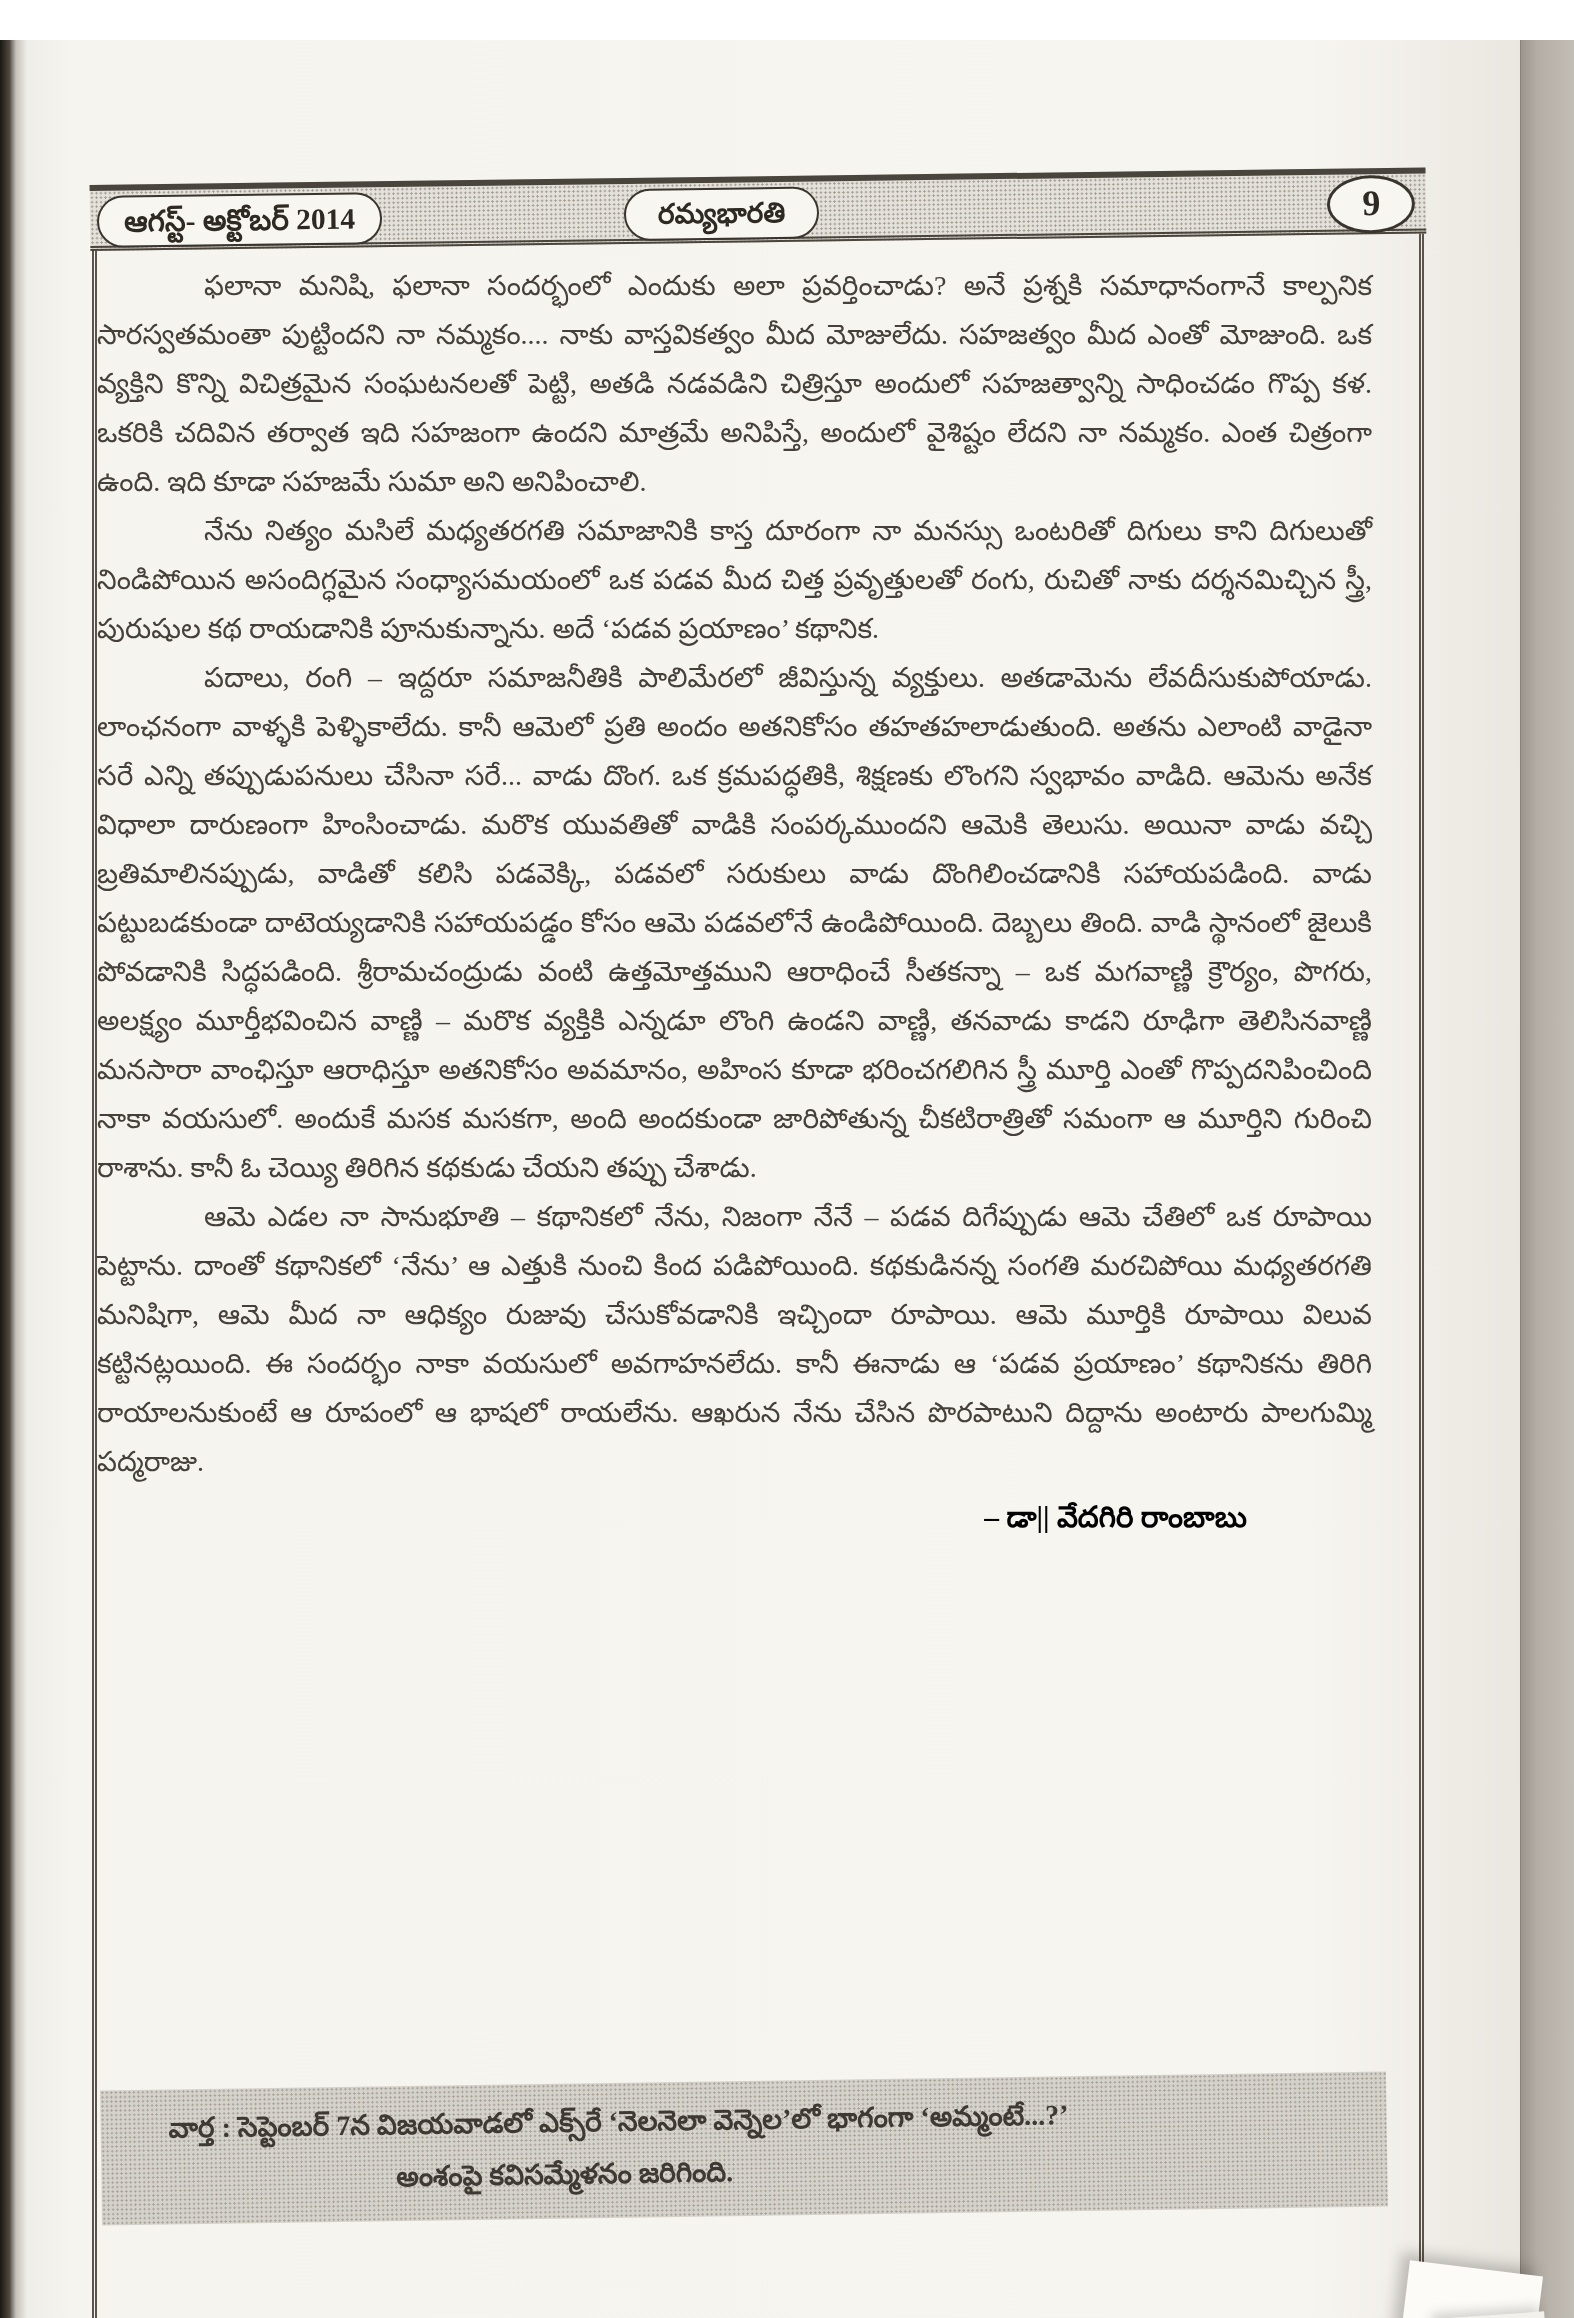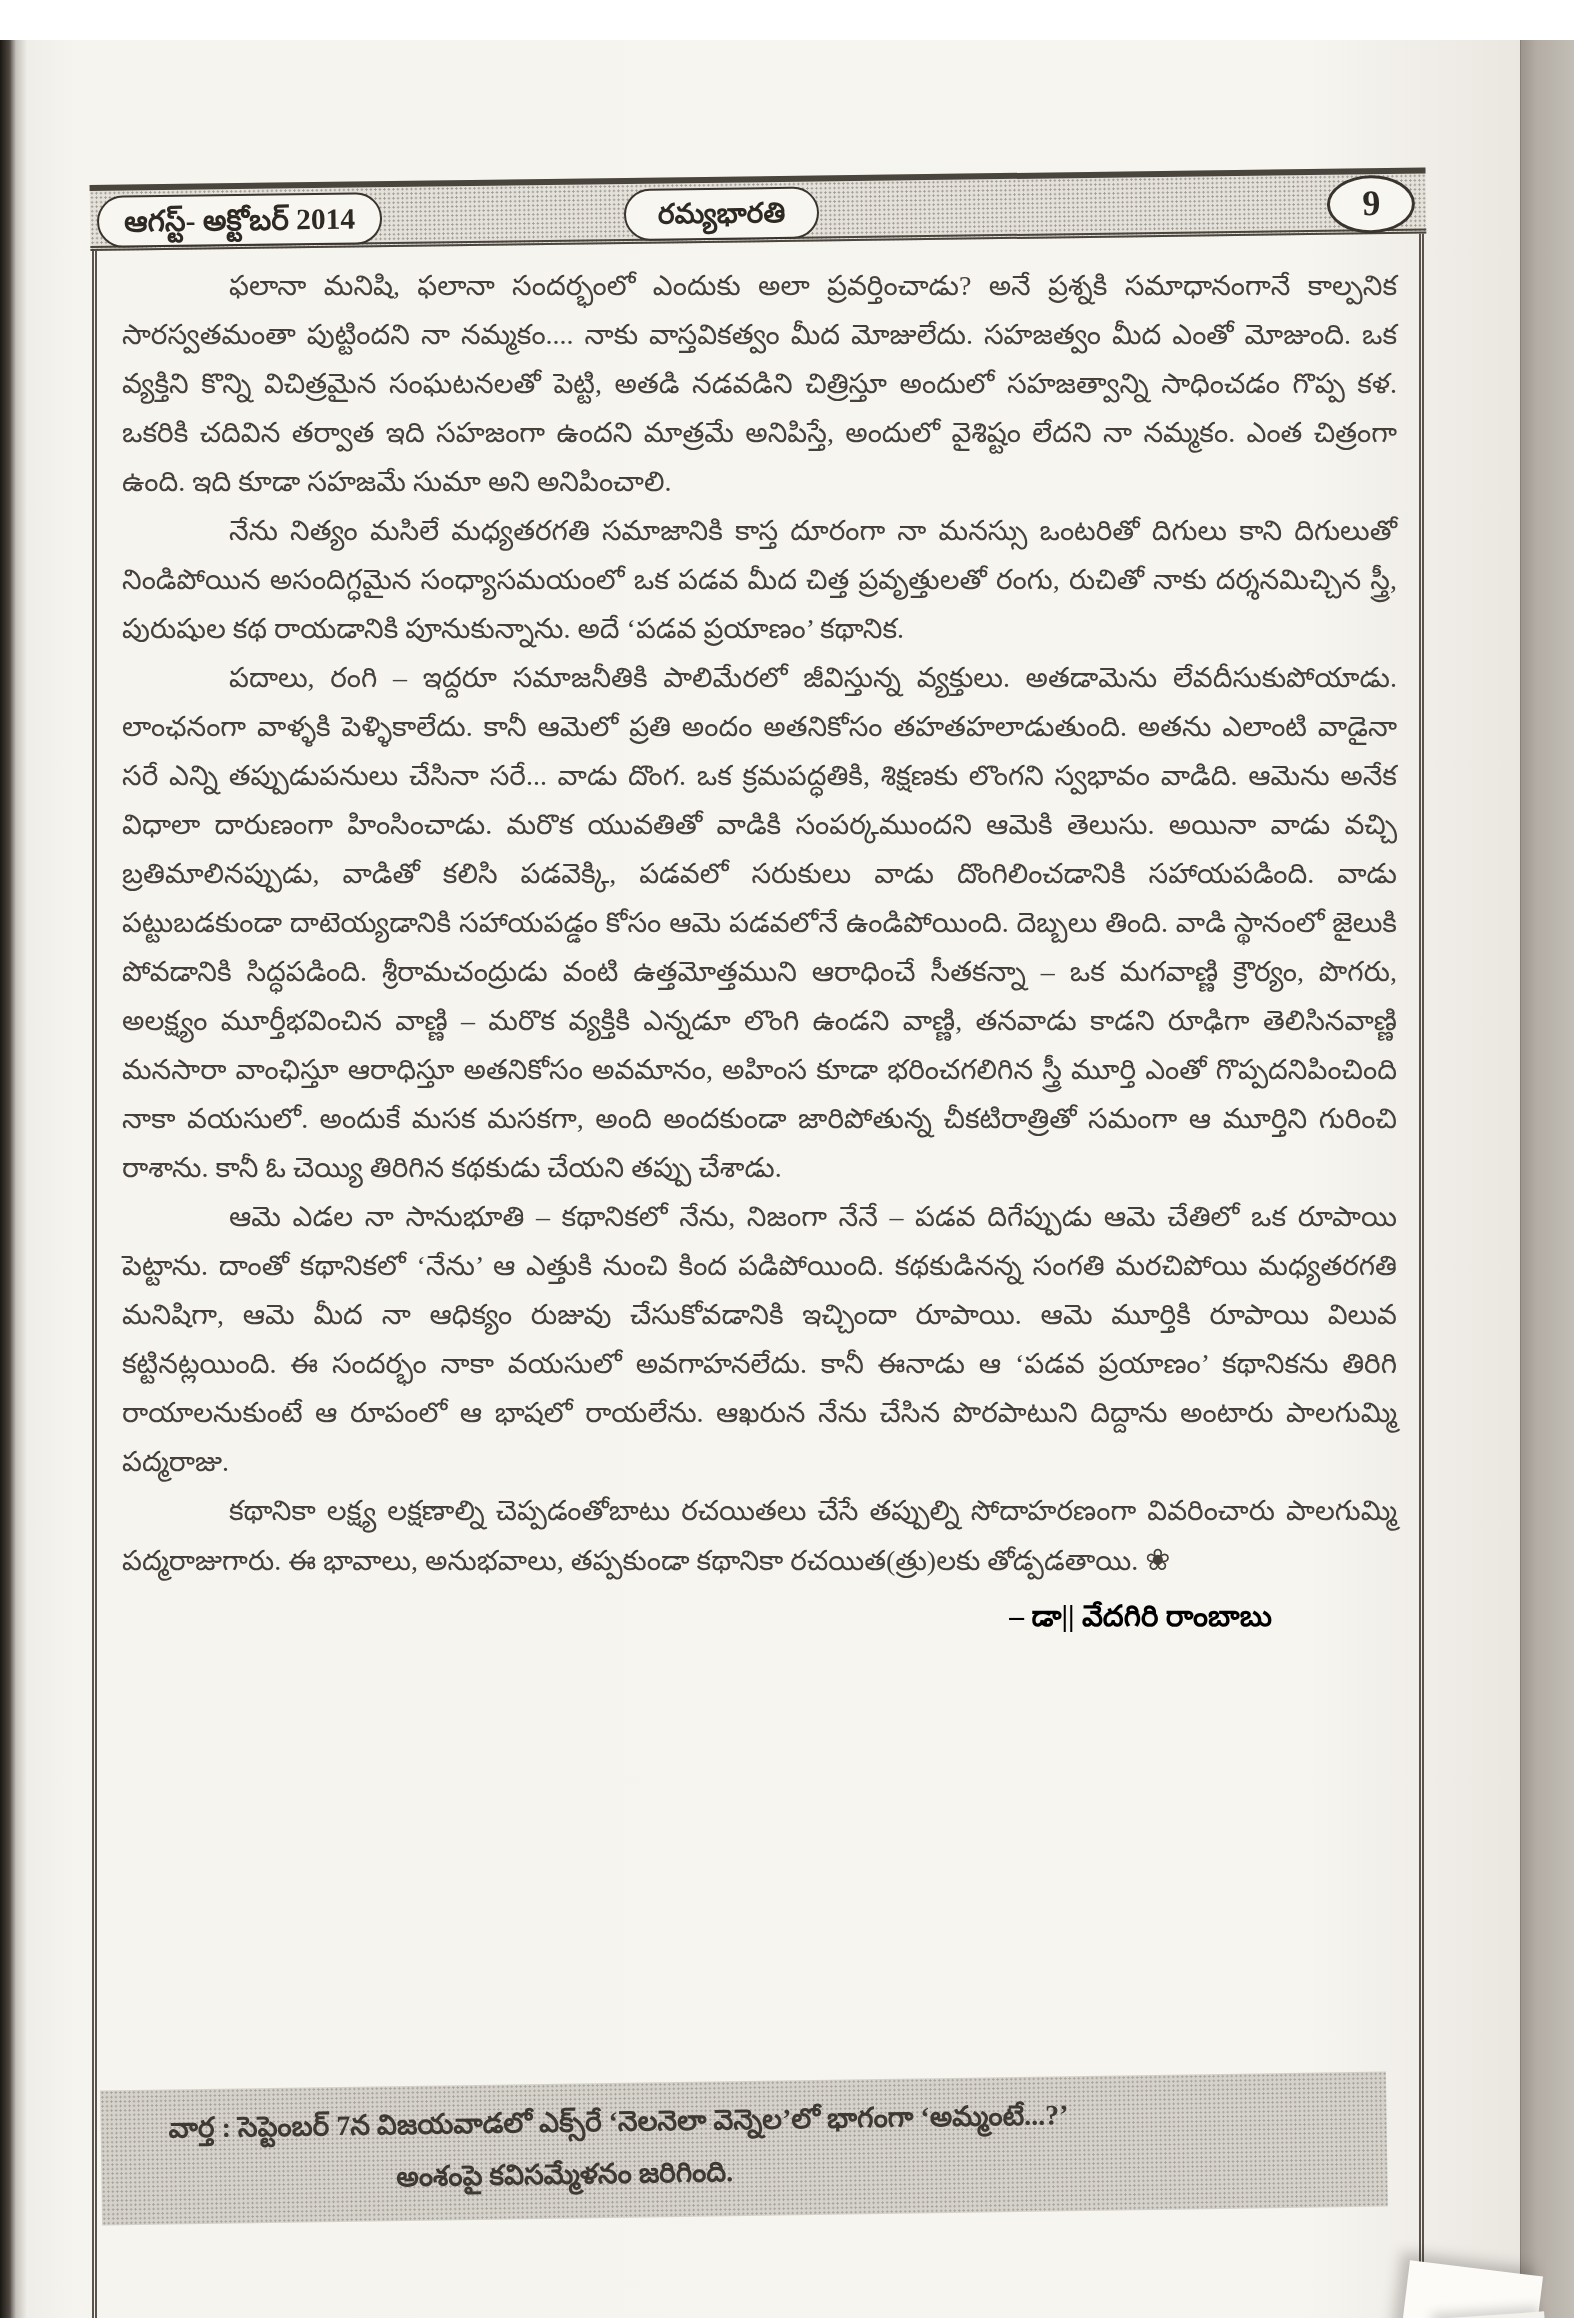--- a/index.html
+++ b/index.html
@@ -56,21 +56,21 @@
     background:#f8f6f1;
     border:2.7px solid #39342e;
     color:#2e2923;
     font-weight:bold;
     white-space:nowrap;
   }
   .issue-pill{left:7.1px;top:4.5px;height:48px;line-height:48px;padding:0 25px;border-radius:30px;font-size:29.5px;}
   .title-oval{left:534px;top:4.5px;height:48px;line-height:48px;padding:0 32px;border-radius:30px;font-size:28px;}
   .page-oval{right:10.7px;top:0.9px;width:82px;height:52px;line-height:50px;border-width:3.6px;border-radius:50%;font-size:36px;text-align:center;}
   .article{
-    position:absolute;left:122px;top:221px;width:1275px;
+    position:absolute;left:97px;top:221px;width:1275px;
     font-size:28px;line-height:49px;color:#46403a;
     text-align:justify;
   }
   .article p{margin:0;text-indent:107px;}
   .signature{
     margin-top:7.1px;
     text-align:right;
     padding-right:125px;
     font-size:29.5px;
     font-weight:bold;
@@ -108,21 +108,20 @@
     <div class="badge page-oval">
       <span>9</span>
     </div>
   </div>
 
   <div class="article">
     <p>ఫలానా మనిషి, ఫలానా సందర్భంలో ఎందుకు అలా ప్రవర్తించాడు? అనే ప్రశ్నకి సమాధానంగానే కాల్పనిక సారస్వతమంతా పుట్టిందని నా నమ్మకం.... నాకు వాస్తవికత్వం మీద మోజులేదు. సహజత్వం మీద ఎంతో మోజుంది. ఒక వ్యక్తిని కొన్ని విచిత్రమైన సంఘటనలతో పెట్టి, అతడి నడవడిని చిత్రిస్తూ అందులో సహజత్వాన్ని సాధించడం గొప్ప కళ. ఒకరికి చదివిన తర్వాత ఇది సహజంగా ఉందని మాత్రమే అనిపిస్తే, అందులో వైశిష్టం లేదని నా నమ్మకం. ఎంత చిత్రంగా ఉంది. ఇది కూడా సహజమే సుమా అని అనిపించాలి.</p>
     <p>నేను నిత్యం మసిలే మధ్యతరగతి సమాజానికి కాస్త దూరంగా నా మనస్సు ఒంటరితో దిగులు కాని దిగులుతో నిండిపోయిన అసందిగ్ధమైన సంధ్యాసమయంలో ఒక పడవ మీద చిత్త ప్రవృత్తులతో రంగు, రుచితో నాకు దర్శనమిచ్చిన స్త్రీ, పురుషుల కథ రాయడానికి పూనుకున్నాను. అదే ‘పడవ ప్రయాణం’ కథానిక.</p>
     <p>పదాలు, రంగి – ఇద్దరూ సమాజనీతికి పాలిమేరలో జీవిస్తున్న వ్యక్తులు. అతడామెను లేవదీసుకుపోయాడు. లాంఛనంగా వాళ్ళకి పెళ్ళికాలేదు. కానీ ఆమెలో ప్రతి అందం అతనికోసం తహతహలాడుతుంది. అతను ఎలాంటి వాడైనా సరే ఎన్ని తప్పుడుపనులు చేసినా సరే... వాడు దొంగ. ఒక క్రమపద్ధతికి, శిక్షణకు లొంగని స్వభావం వాడిది. ఆమెను అనేక విధాలా దారుణంగా హింసించాడు. మరొక యువతితో వాడికి సంపర్కముందని ఆమెకి తెలుసు. అయినా వాడు వచ్చి బ్రతిమాలినప్పుడు, వాడితో కలిసి పడవెక్కి, పడవలో సరుకులు వాడు దొంగిలించడానికి సహాయపడింది. వాడు పట్టుబడకుండా దాటెయ్యడానికి సహాయపడ్డం కోసం ఆమె పడవలోనే ఉండిపోయింది. దెబ్బలు తింది. వాడి స్థానంలో జైలుకి పోవడానికి సిద్ధపడింది. శ్రీరామచంద్రుడు వంటి ఉత్తమోత్తముని ఆరాధించే సీతకన్నా – ఒక మగవాణ్ణి క్రౌర్యం, పొగరు, అలక్ష్యం మూర్తీభవించిన వాణ్ణి – మరొక వ్యక్తికి ఎన్నడూ లొంగి ఉండని వాణ్ణి, తనవాడు కాడని రూఢిగా తెలిసినవాణ్ణి మనసారా వాంఛిస్తూ ఆరాధిస్తూ అతనికోసం అవమానం, అహింస కూడా భరించగలిగిన స్త్రీ మూర్తి ఎంతో గొప్పదనిపించింది నాకా వయసులో. అందుకే మసక మసకగా, అంది అందకుండా జారిపోతున్న చీకటిరాత్రితో సమంగా ఆ మూర్తిని గురించి రాశాను. కానీ ఓ చెయ్యి తిరిగిన కథకుడు చేయని తప్పు చేశాడు.</p>
     <p>ఆమె ఎడల నా సానుభూతి – కథానికలో నేను, నిజంగా నేనే – పడవ దిగేప్పుడు ఆమె చేతిలో ఒక రూపాయి పెట్టాను. దాంతో కథానికలో ‘నేను’ ఆ ఎత్తుకి నుంచి కింద పడిపోయింది. కథకుడినన్న సంగతి మరచిపోయి మధ్యతరగతి మనిషిగా, ఆమె మీద నా ఆధిక్యం రుజువు చేసుకోవడానికి ఇచ్చిందా రూపాయి. ఆమె మూర్తికి రూపాయి విలువ కట్టినట్లయింది. ఈ సందర్భం నాకా వయసులో అవగాహనలేదు. కానీ ఈనాడు ఆ ‘పడవ ప్రయాణం’ కథానికను తిరిగి రాయాలనుకుంటే ఆ రూపంలో ఆ భాషలో రాయలేను. ఆఖరున నేను చేసిన పొరపాటుని దిద్దాను అంటారు పాలగుమ్మి పద్మరాజు.</p>
-    <p><span>కథానికా లక్ష్య లక్షణాల్ని చెప్పడంతోబాటు రచయితలు చేసే తప్పుల్ని సోదాహరణంగా వివరించారు పాలగుమ్మి పద్మరాజుగారు. ఈ భావాలు, అనుభవాలు, తప్పకుండా కథానికా రచయిత(త్రు)లకు తోడ్పడతాయి. </span><span class="ornament">❀</span></p>
     <div class="signature">– డా|| వేదగిరి రాంబాబు</div>
   </div>
 
   <div class="footer-note">
     <div class="note-line1">వార్త : సెప్టెంబర్ 7న విజయవాడలో ఎక్స్‌రే ‘నెలనెలా వెన్నెల’లో భాగంగా ‘అమ్మంటే...?’</div>
     <div class="note-line2">అంశంపై కవిసమ్మేళనం జరిగింది.</div>
   </div>
 
   <div class="scan-edge-left"></div>
   <div class="scan-edge-right"></div>

